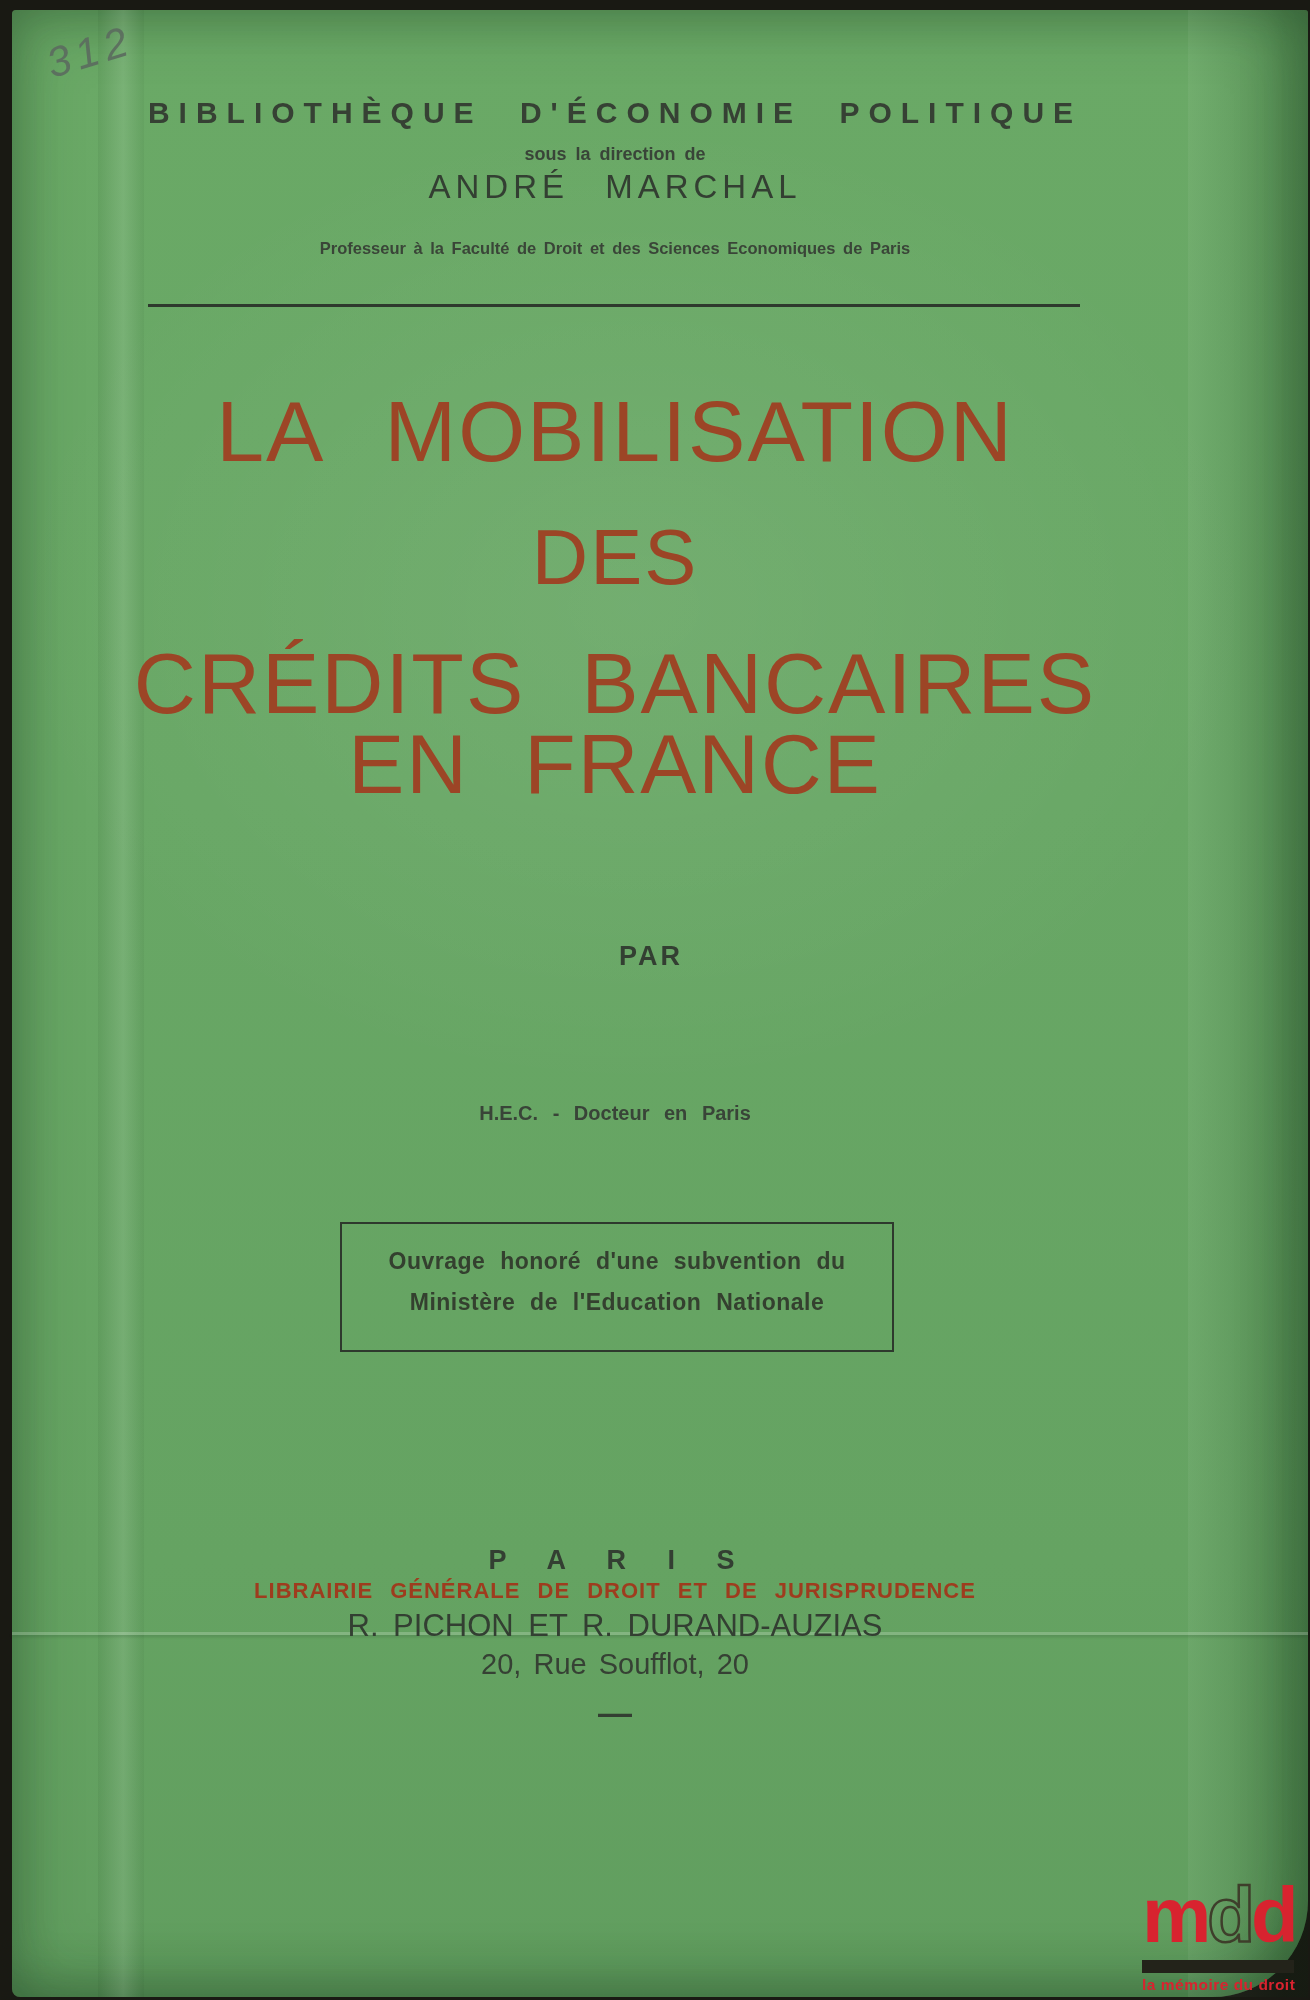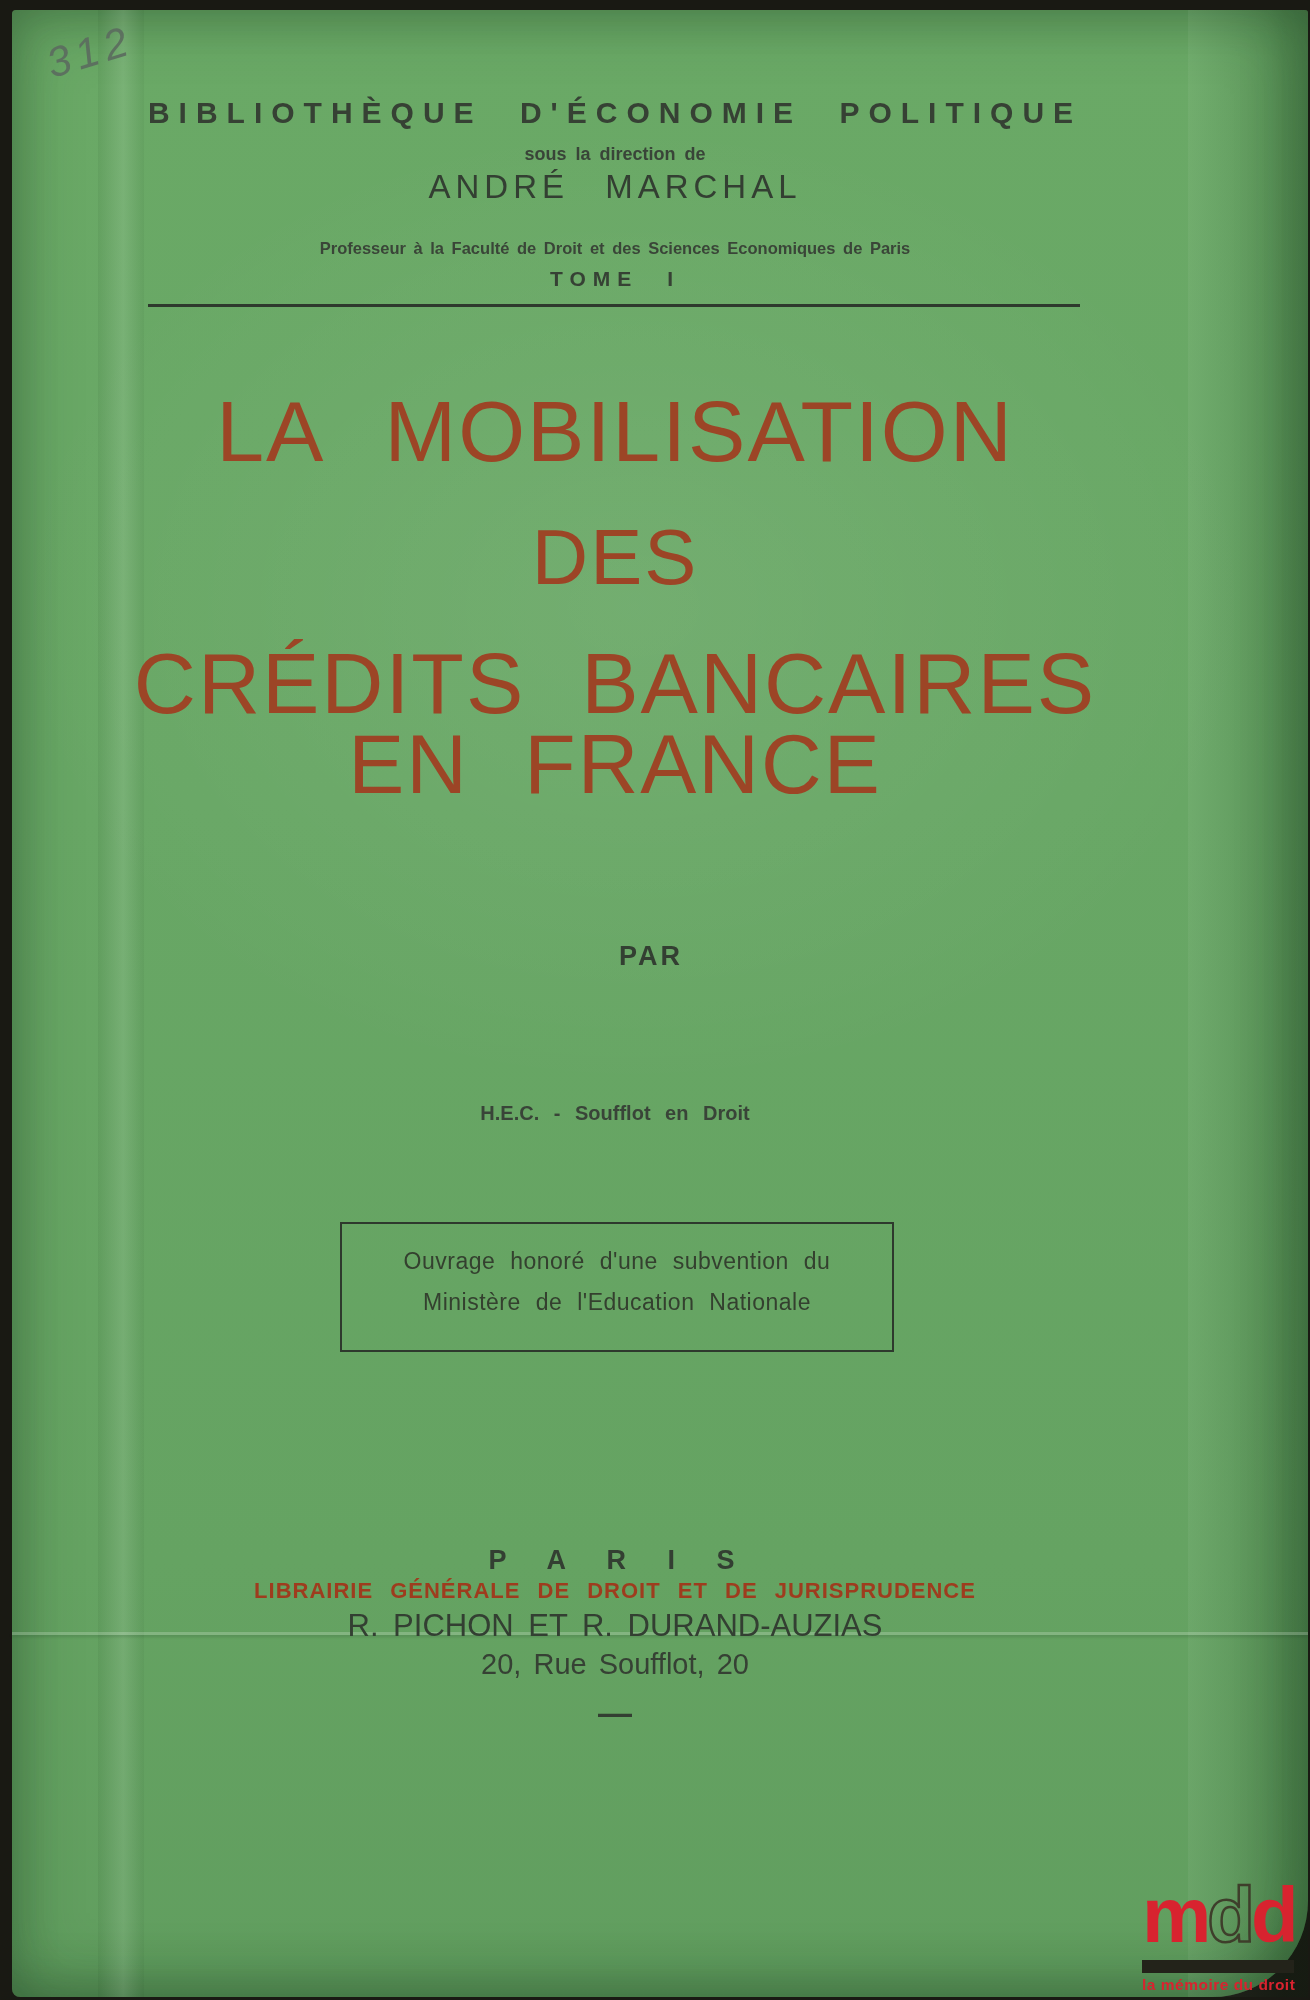--- a/index.html
+++ b/index.html
@@ -65,21 +65,21 @@
   .author{top:1036px;font-size:43px;letter-spacing:2px;word-spacing:30px;color:#333f32;}
   .credentials{top:1092px;font-size:20px;font-weight:bold;word-spacing:9px;color:#394438;}
   .subvention-box{
     position:absolute;left:328px;top:1212px;width:554px;height:130px;
     border:2.5px solid #2e392d;
     box-sizing:border-box;
     text-align:center;
     color:#34402f;
   }
   .subvention-box .line{
-    font-size:23px;font-weight:normal;word-spacing:8px;letter-spacing:0.5px;
+    font-size:23px;font-weight:bold;word-spacing:8px;letter-spacing:0.5px;
     margin-top:0;
   }
   .subvention-box .line.first{margin-top:24px;margin-bottom:14px;}
   .city{top:1535px;font-size:27px;letter-spacing:7px;word-spacing:20px;font-weight:bold;color:#333f32;}
   .publisher{top:1568px;font-size:22px;font-weight:bold;word-spacing:10px;letter-spacing:1px;color:#9e3c1e;}
   .persons{top:1598px;font-size:31px;word-spacing:6px;color:#333f32;}
   .address{top:1638px;font-size:29px;word-spacing:4px;color:#364134;}
   .dash{top:1683px;font-size:34px;font-weight:bold;color:#333f32;}
   .year{top:1716px;font-size:29px;letter-spacing:2px;color:#333f32;}
   .watermark{
@@ -111,30 +111,29 @@
   <div class="crease-left"></div>
   <div class="crease-right"></div>
   <div class="crease-horizontal"></div>
 
   <div class="handwritten">312</div>
 
   <div class="col series">BIBLIOTHÈQUE D'ÉCONOMIE POLITIQUE</div>
   <div class="col direction">sous la direction de</div>
   <div class="col director">ANDRÉ MARCHAL</div>
   <div class="col director-title">Professeur à la Faculté de Droit et des Sciences Economiques de Paris</div>
-  <div class="col tome">TOME I</div>
   <div class="rule"></div>
 
   <div class="col title t1">LA MOBILISATION</div>
   <div class="col title t3">CRÉDITS BANCAIRES</div>
   <div class="col title t2">DES</div>
   <div class="col title t4">EN FRANCE</div>
 
   <div class="col par">PAR</div>
-  <div class="col credentials">H.E.C. - Soufflot en Droit</div>
+  <div class="col credentials">H.E.C. - Docteur en Paris</div>
 
   <div class="subvention-box">
     <div class="line first">Ouvrage honoré d'une subvention du</div>
     <div class="line">Ministère de l'Education Nationale</div>
   </div>
 
   <div class="col city">P A R I S</div>
   <div class="col publisher">LIBRAIRIE GÉNÉRALE DE DROIT ET DE JURISPRUDENCE</div>
   <div class="col persons">R. PICHON ET R. DURAND-AUZIAS</div>
   <div class="col address">20, Rue Soufflot, 20</div>

